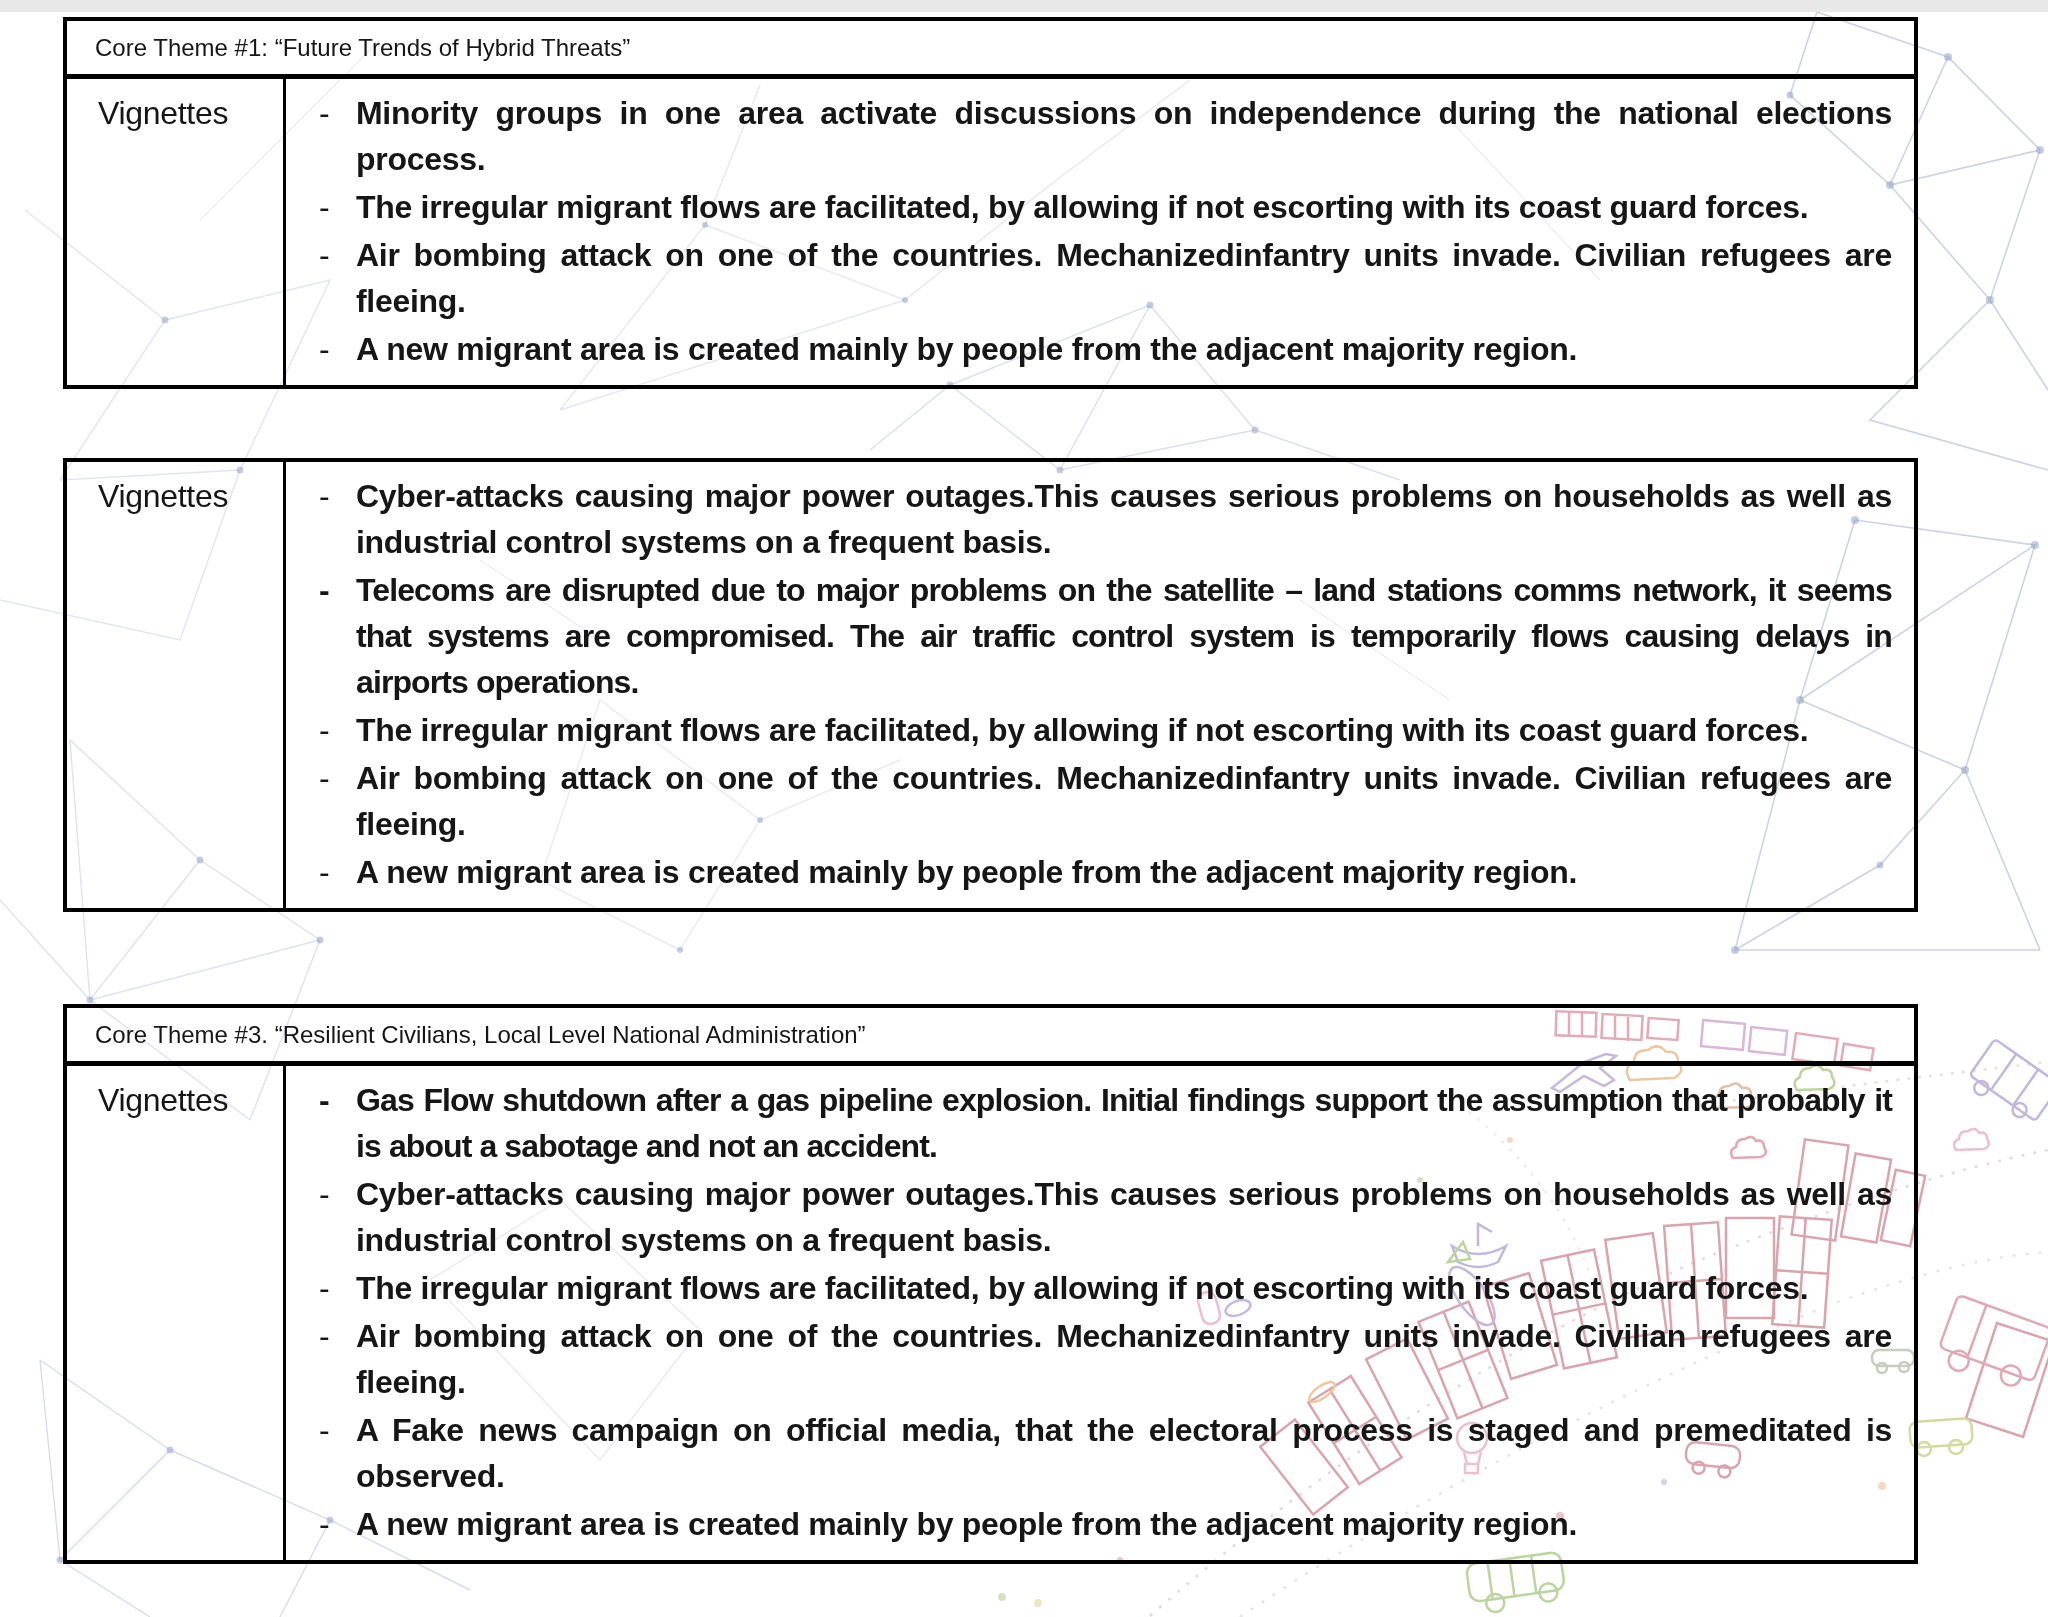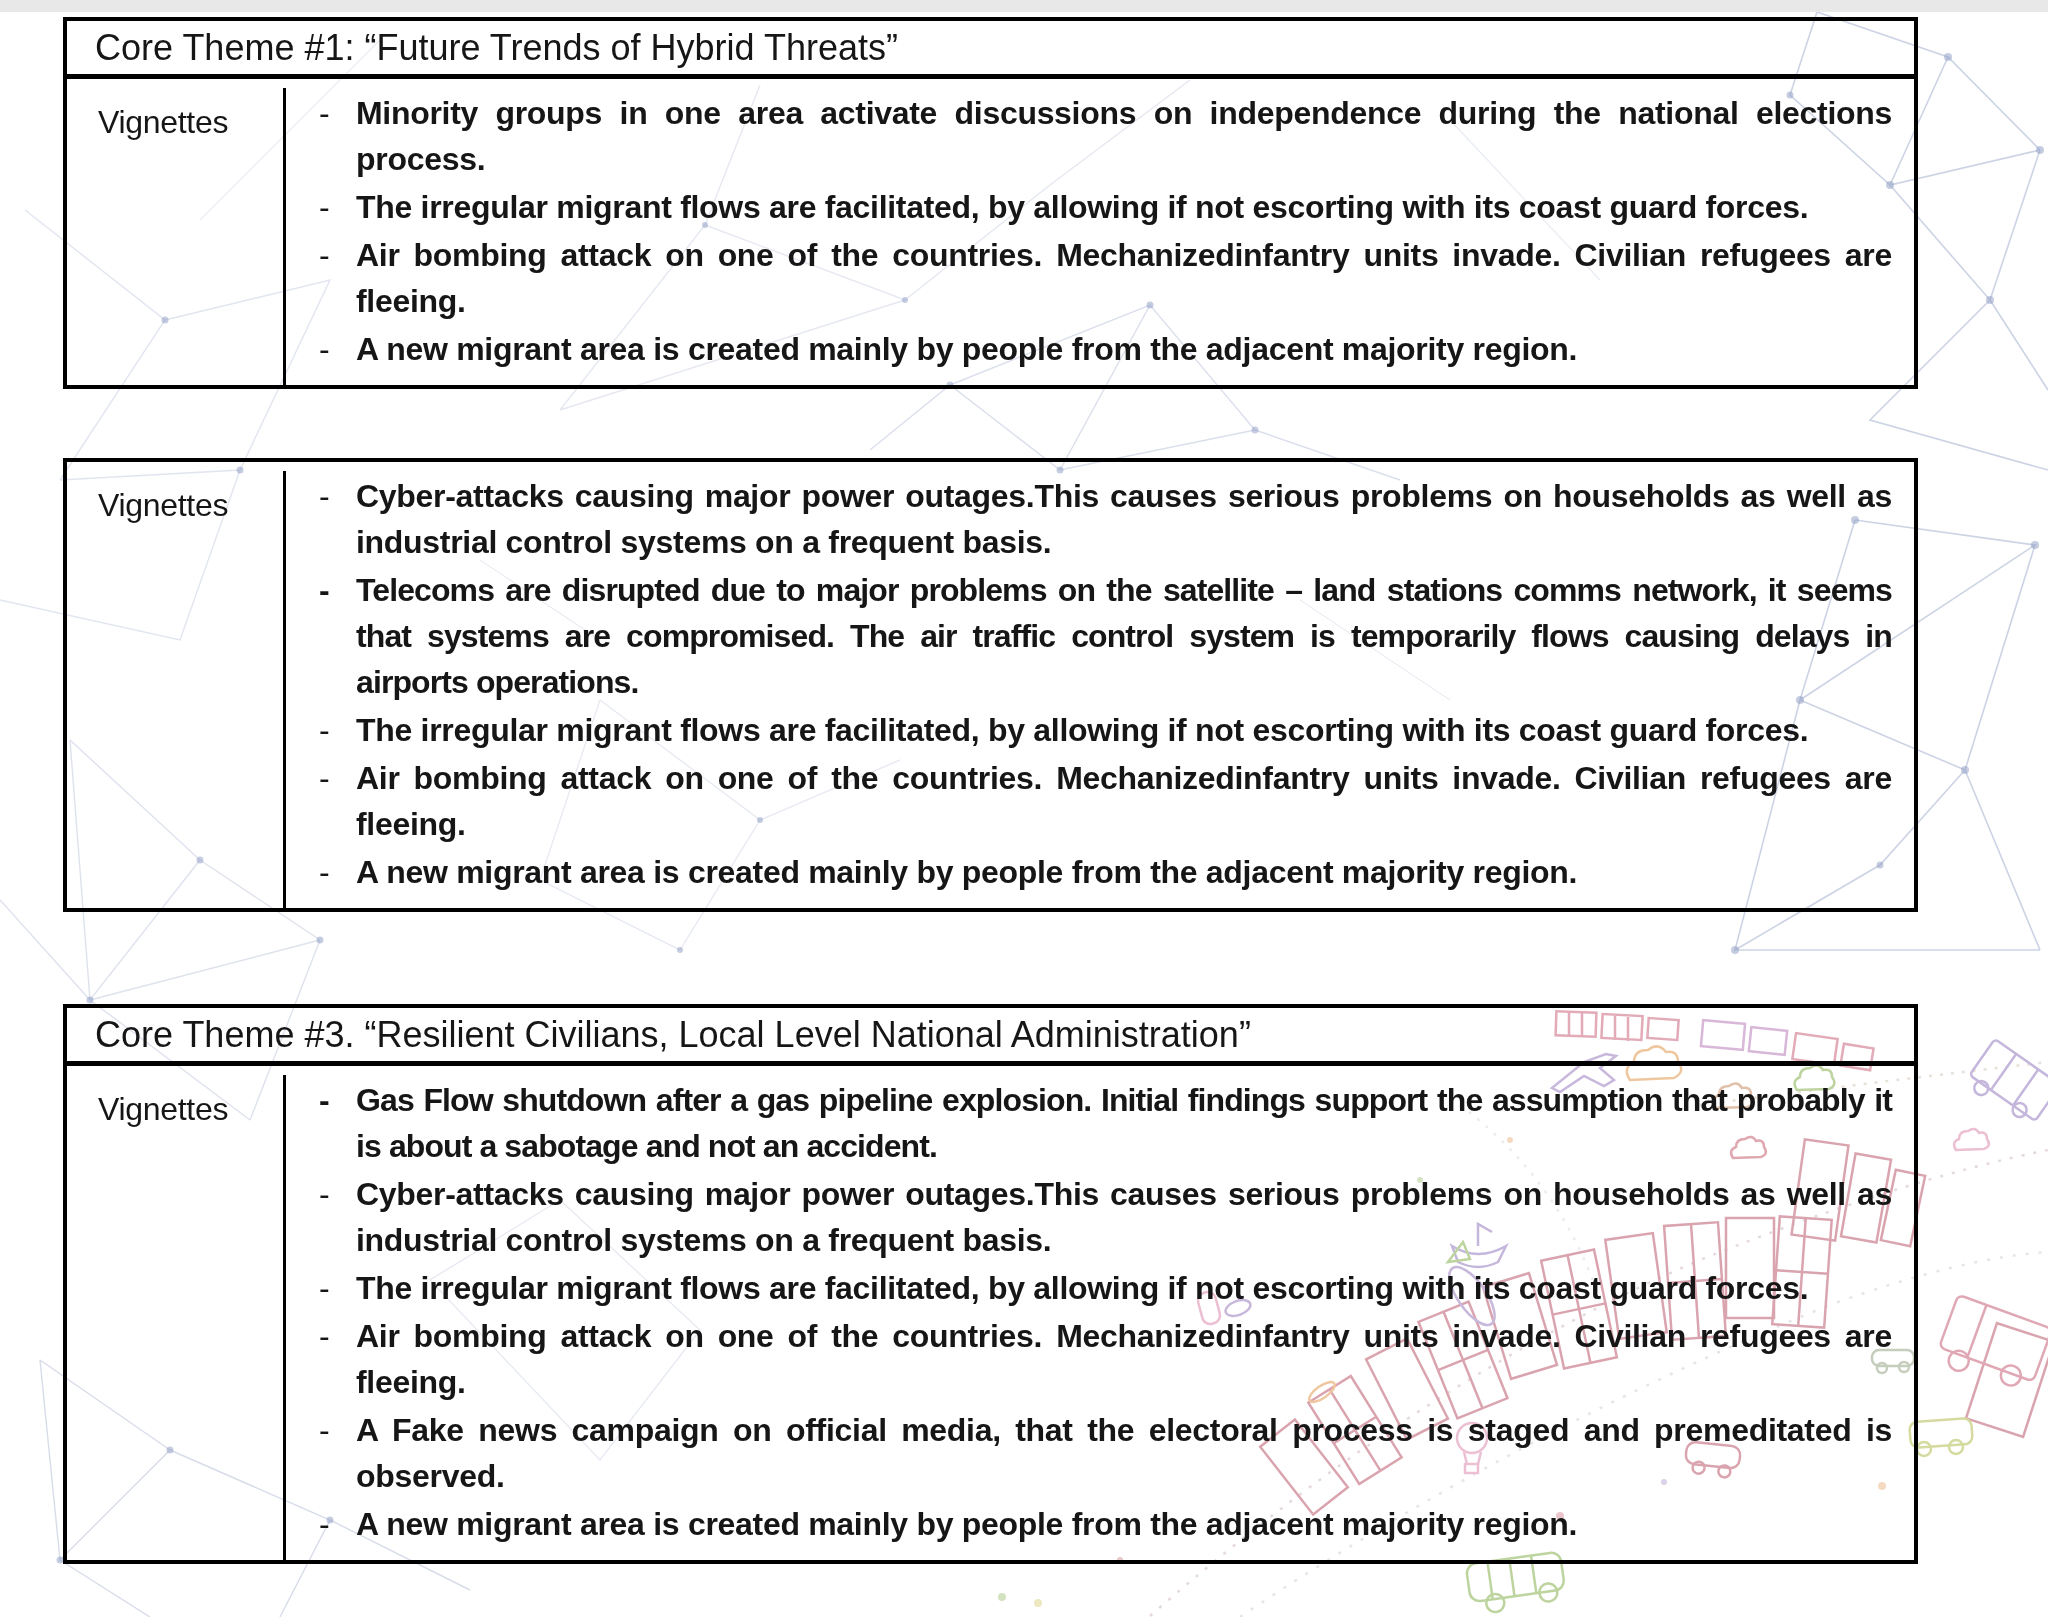--- a/index.html
+++ b/index.html
@@ -13,27 +13,27 @@
     font-family:"Liberation Sans","DejaVu Sans",sans-serif;
   }
   .bg{position:absolute;left:0;top:0;width:2048px;height:1617px;pointer-events:none;}
   .top-strip{position:absolute;left:0;top:0;width:100%;height:12px;background:var(--top-strip);}
   .theme-table{position:absolute;border:4px solid var(--border);background:transparent;}
   .t1{left:63px;top:17px;width:1847px;}
   .t2{left:63px;top:458px;width:1847px;}
   .t3{left:63px;top:1004px;width:1847px;}
   .tbl-header{
     border-bottom:5px solid var(--border);
-    font-size:36px;line-height:40px;padding:7px 16px 6px 28px;
+    font-size:24px;line-height:40px;padding:7px 16px 6px 28px;
     white-space:nowrap;overflow:hidden;
   }
   .tbl-body{display:flex;align-items:stretch;}
   .label-cell{
     flex:0 0 177px;border-right:3px solid var(--border);
-    padding:11px 8px 10px 31px;font-size:32px;line-height:46px;letter-spacing:-0.3px;margin-top:9px;
+    padding:11px 8px 10px 31px;font-size:32px;line-height:46px;letter-spacing:-0.3px;
   }
   ul.vignette-list{flex:1 1 auto;list-style:none;margin:0;padding:11px 22px 11px 33px;min-width:0;}
   li.vignette{display:flex;margin:0 0 2px 0;font-size:32px;line-height:46px;letter-spacing:-0.3px;}
   li.vignette .dash{flex:0 0 37px;}
   li.vignette .vtext{flex:1 1 auto;text-align:justify;min-width:0;font-weight:bold;}
   li.vignette.bold-item{font-weight:bold;letter-spacing:-0.9px;}
 </style>
 </head>
 <body>
 

